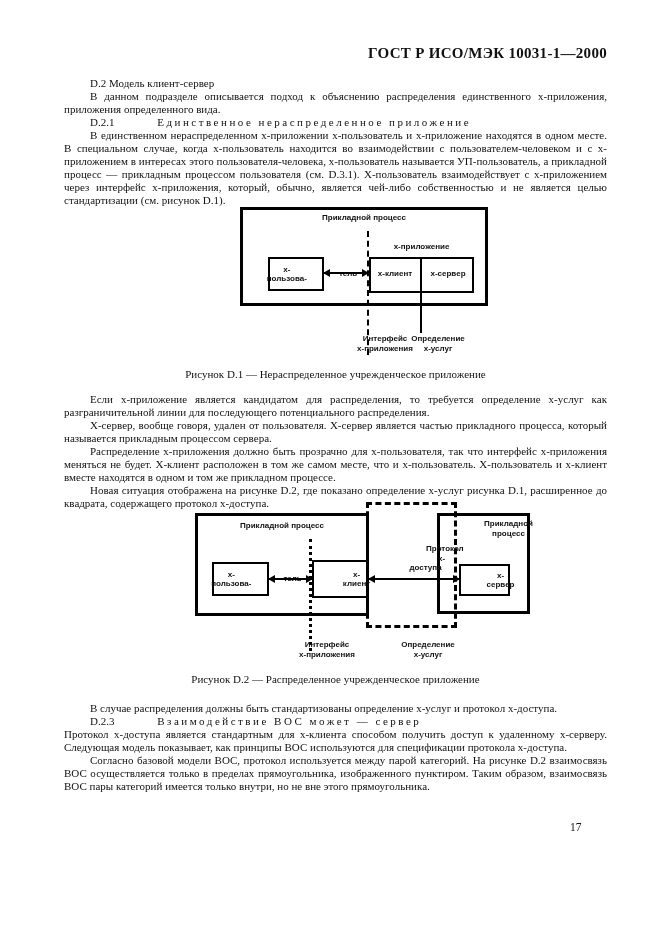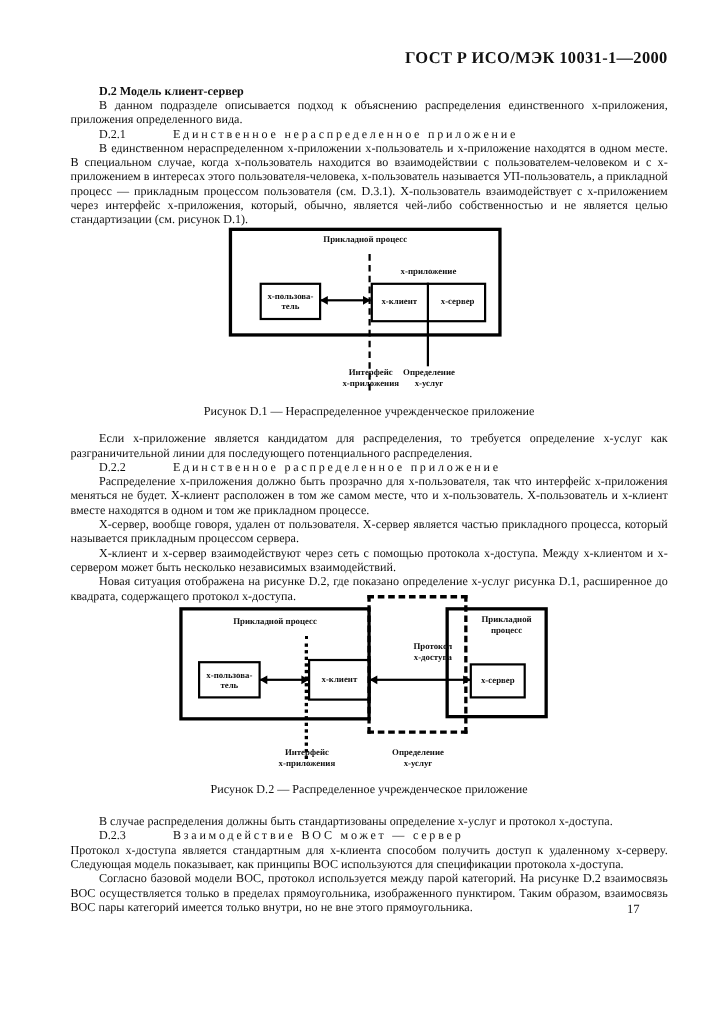--- a/index.html
+++ b/index.html
@@ -22,40 +22,40 @@
     font-size: 15px;
     line-height: 14px;
     margin-bottom: 17px;
     letter-spacing: 0.3px;
   }
   p.body-par {
     text-align: justify;
     text-indent: 26px;
   }
   p.no-indent { text-indent: 0; }
-  p.h-bold { font-weight: bold; text-indent: 26px; }
+  p.h-bold { font-weight: normal; text-indent: 26px; }
   p.subhead { text-indent: 26px; }
   p.subhead .sp { letter-spacing: 2.5px; margin-left: 40px; }
   .fig-caption {
     text-align: center;
     text-indent: 0;
     margin-top: 11px;
     margin-bottom: 12px;
     font-family: Liberation Serif, serif;
   }
   
   .figwrap { position: relative; width: 100%; }
-  .figwrap * { font-family: Liberation Serif, serif; }
+  .figwrap * { font-family: Liberation Sans, sans-serif; margin-left: 32px; }
   #fig1 { height: 150px; }
   #fig2 { height: 160px; margin-top: -8px; }
   .obox { position: absolute; border: 3px solid #000; background: transparent; }
   .dashrect { position: absolute; border: 3px dashed #000; background: transparent; }
   .dbox {
     position: absolute; border: 2px solid #000; background: transparent;
-    display: flex; flex-direction: column; align-items: center; justify-content: center;
+    display: flex; flex-direction: row; align-items: center; justify-content: center;
     font-weight: bold; font-size: 8px; line-height: 9.5px; text-align: center;
   }
   .figlabel {
     position: absolute; font-weight: bold; font-size: 8px; line-height: 9.5px;
     text-align: center;
   }
   .vline { position: absolute; width: 0; }
   .vsolid { border-left: 2px solid #000; }
   .vdash  { border-left: 2px dashed #000; }
   .vdot   { border-left: 3px dotted #000; }
@@ -110,24 +110,22 @@
     </div>
     <div class="figlabel" style="left:276px; top:127px; width:100px;">
       <span>Определение</span><br>
       <span>x-услуг</span>
     </div>
   </div>
   <p class="fig-caption">Рисунок D.1 — Нераспределенное учрежденческое приложение</p>
 
   <p class="body-par">Если x-приложение является кандидатом для распределения, то требуется определение x-услуг как разграничительной линии для последующего потенциального распределения.</p>
 
-  <p class="subhead"><span>D.2.2</span> <span class="sp">Единственное распределенное приложение</span></p>
+  <p class="body-par">X-сервер, вообще говоря, удален от пользователя. X-сервер является частью прикладного процесса, который называется прикладным процессом сервера.</p>
   <p class="body-par">Распределение x-приложения должно быть прозрачно для x-пользователя, так что интерфейс x-приложения меняться не будет. X-клиент расположен в том же самом месте, что и x-пользователь. X-пользователь и x-клиент вместе находятся в одном и том же прикладном процессе.</p>
-  <p class="body-par">X-сервер, вообще говоря, удален от пользователя. X-сервер является частью прикладного процесса, который называется прикладным процессом сервера.</p>
-  <p class="body-par">X-клиент и x-сервер взаимодействуют через сеть с помощью протокола x-доступа. Между x-клиентом и x-сервером может быть несколько независимых взаимодействий.</p>
   <p class="body-par">Новая ситуация отображена на рисунке D.2, где показано определение x-услуг рисунка D.1, расширенное до квадрата, содержащего протокол x-доступа.</p>
 
   <div class="figwrap" id="fig2">
     <div class="dashrect" style="left:270px; top:0; width:91px; height:126px;"></div>
 
     <div class="obox" style="left:99px; top:11px; width:174px; height:103px;"></div>
     <div class="figlabel" style="left:99px; top:19px; width:174px;">Прикладной процесс</div>
 
     <div class="obox" style="left:341px; top:11px; width:93px; height:101px;"></div>
     <div class="figlabel" style="left:341px; top:17px; width:111px;">

